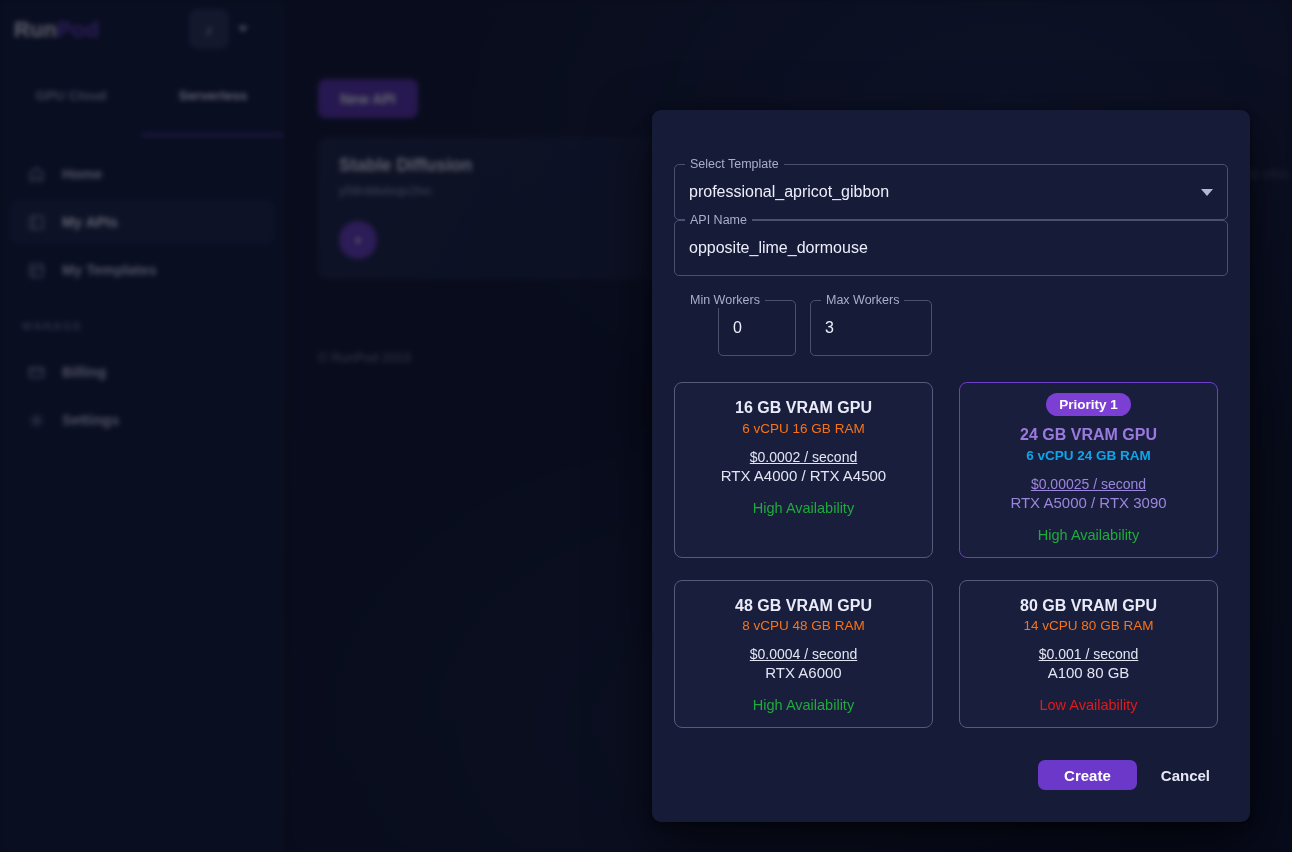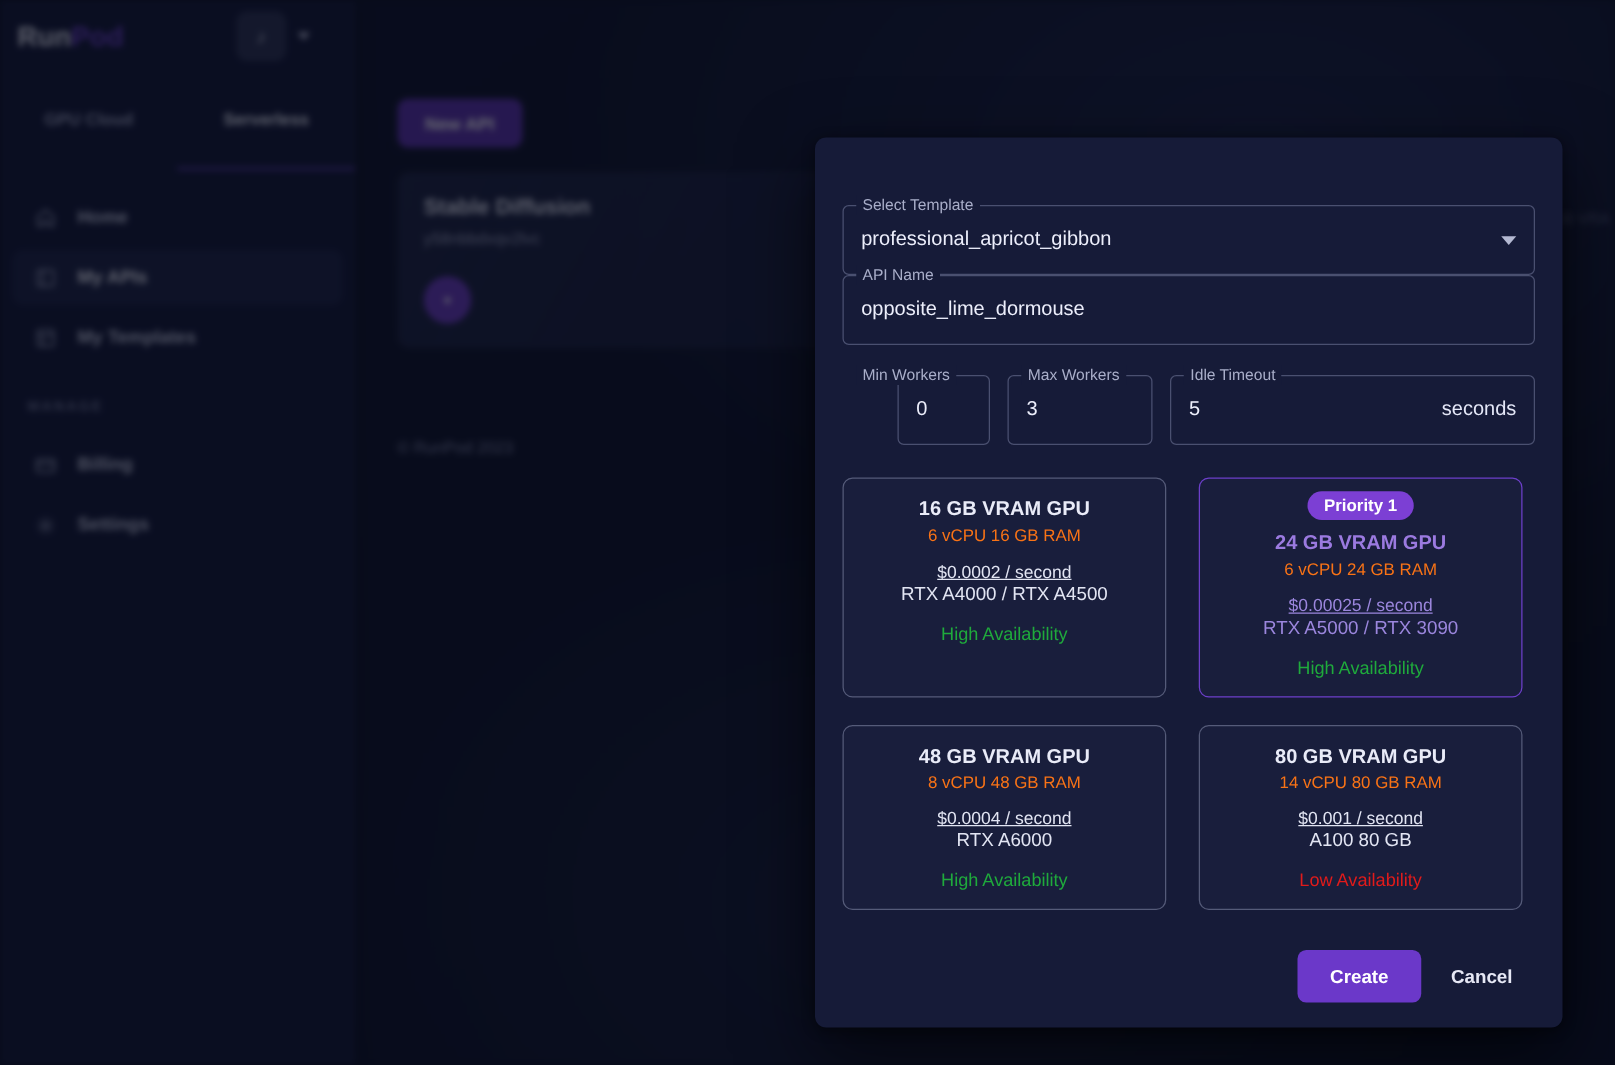--- a/index.html
+++ b/index.html
@@ -226,35 +226,35 @@
     font-size: 13.5px; font-weight: 700;
     padding: 4px 13px; border-radius: 999px;
     margin-bottom: 8px;
   }
   .gpu-title { font-size: 16px; font-weight: 700; color: #e9ebf8; line-height: 1.35; }
   .gpu-spec  { font-size: 13.5px; color: #f97316; margin-top: 2px; }
   .gpu-price { font-size: 14px; color: #e2e5f3; margin-top: 13px; text-decoration: underline; }
   .gpu-models{ font-size: 15px; color: #e2e5f3; margin-top: 2px; }
   .gpu-avail { font-size: 14.5px; margin-top: 16px; }
   .gpu-card.selected .gpu-title  { color: #9b7ae0; }
-  .gpu-card.selected .gpu-spec   { color: #f97316; }
+  .gpu-card.selected .gpu-spec   { color: #0ea5e9; font-weight: bold; }
   .gpu-card.selected .gpu-price,
   .gpu-card.selected .gpu-models { color: #9b86dd; }
 
   
   .actions {
     display: flex; align-items: center; justify-content: flex-end;
     gap: 18px;
     margin-top: 32px;
     padding-right: 12px;
   }
   .btn-create {
     background: #6b38c9; color: #fff;
     border: none; border-radius: 7px;
-    height: 42px; padding: 0 26px;
+    height: 30px; padding: 0 26px;
     font-size: 15px; font-weight: 700;
     font-family: inherit;
     margin-left: 16px;
   }
   .btn-cancel {
     background: transparent; border: none;
     color: #e6e8f5; font-size: 15px; font-weight: 700;
     font-family: inherit;
     padding: 0 6px;
   }
@@ -374,27 +374,20 @@
       <div class="box">
         <input class="val" value="0" style="">
       </div>
     </div>
     <div class="field f-max">
       <span class="legend">Max Workers</span>
       <div class="box">
         <input class="val" value="3" style="">
       </div>
     </div>
-    <div class="field f-idle">
-      <span class="legend">Idle Timeout</span>
-      <div class="box">
-        <input class="val" value="5" style="">
-        <span class="suffix">seconds</span>
-      </div>
-    </div>
   </div>
 
   <div class="gpu-grid">
 
     <div class="gpu-card">
       <div class="gpu-title">16 GB VRAM GPU</div>
       <div class="gpu-spec">6 vCPU 16 GB RAM</div>
       <div class="gpu-price">$0.0002 / second</div>
       <div class="gpu-models">RTX A4000 / RTX A4500</div>
       <div class="gpu-avail" style="color: rgb(31, 170, 60);">High Availability</div>

